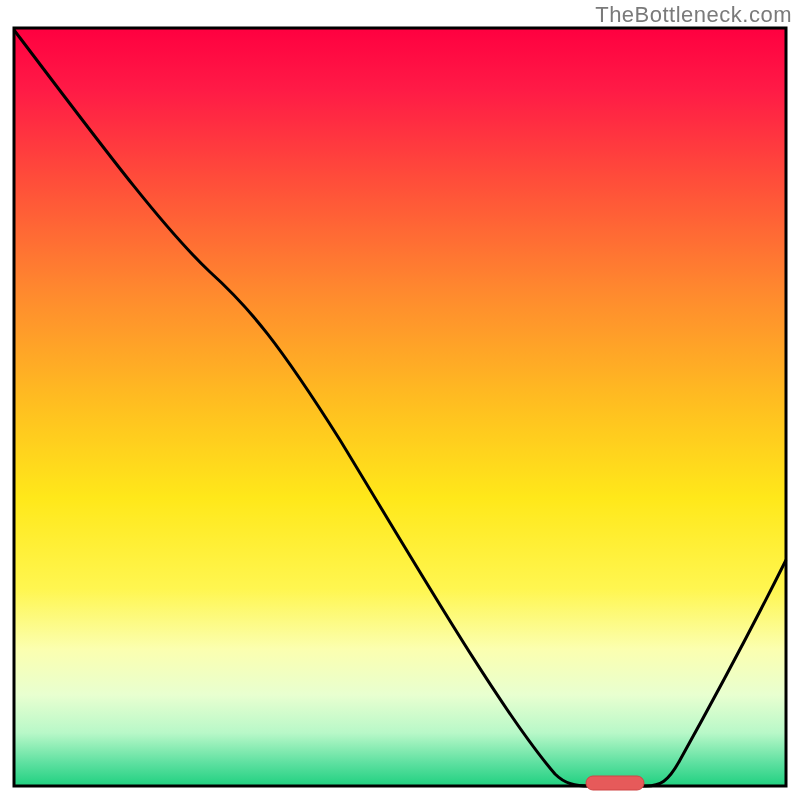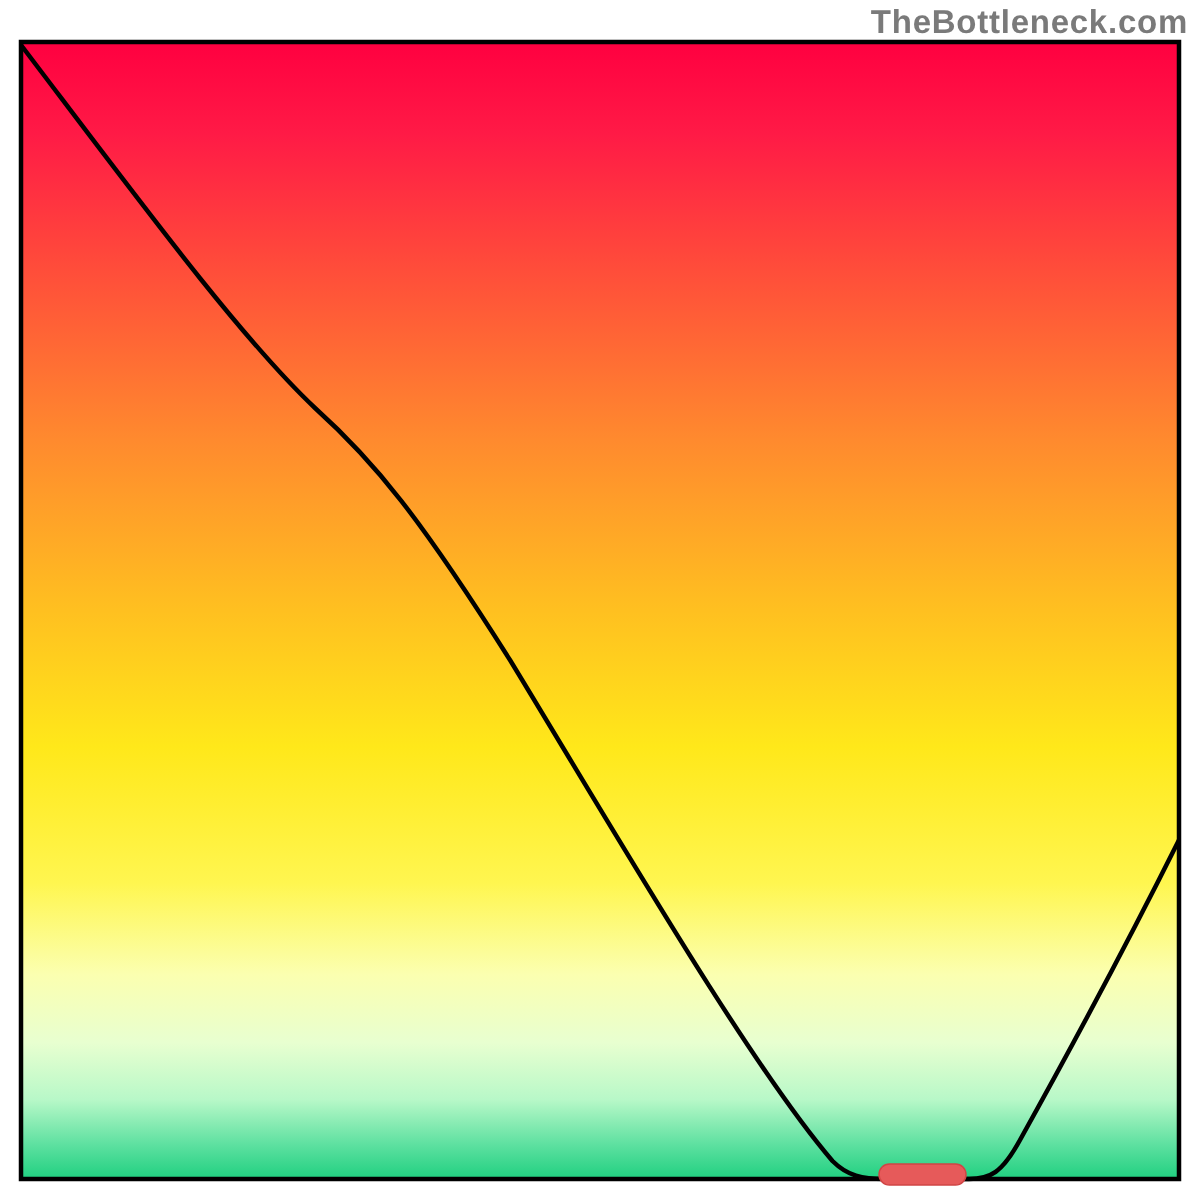--- a/index.html
+++ b/index.html
@@ -14,21 +14,21 @@
   .wrap {
     position: relative;
     width: 800px;
     height: 800px;
   }
   .watermark {
     position: absolute;
     top: 2px;
     right: 8px;
     font-size: 22px;
-    font-weight: 700;
+    font-weight: 400;
     color: #7a7a7a;
     letter-spacing: 0.5px;
   }
   svg.plot {
     display: block;
     width: 800px;
     height: 800px;
   }
 </style>
 </head>

